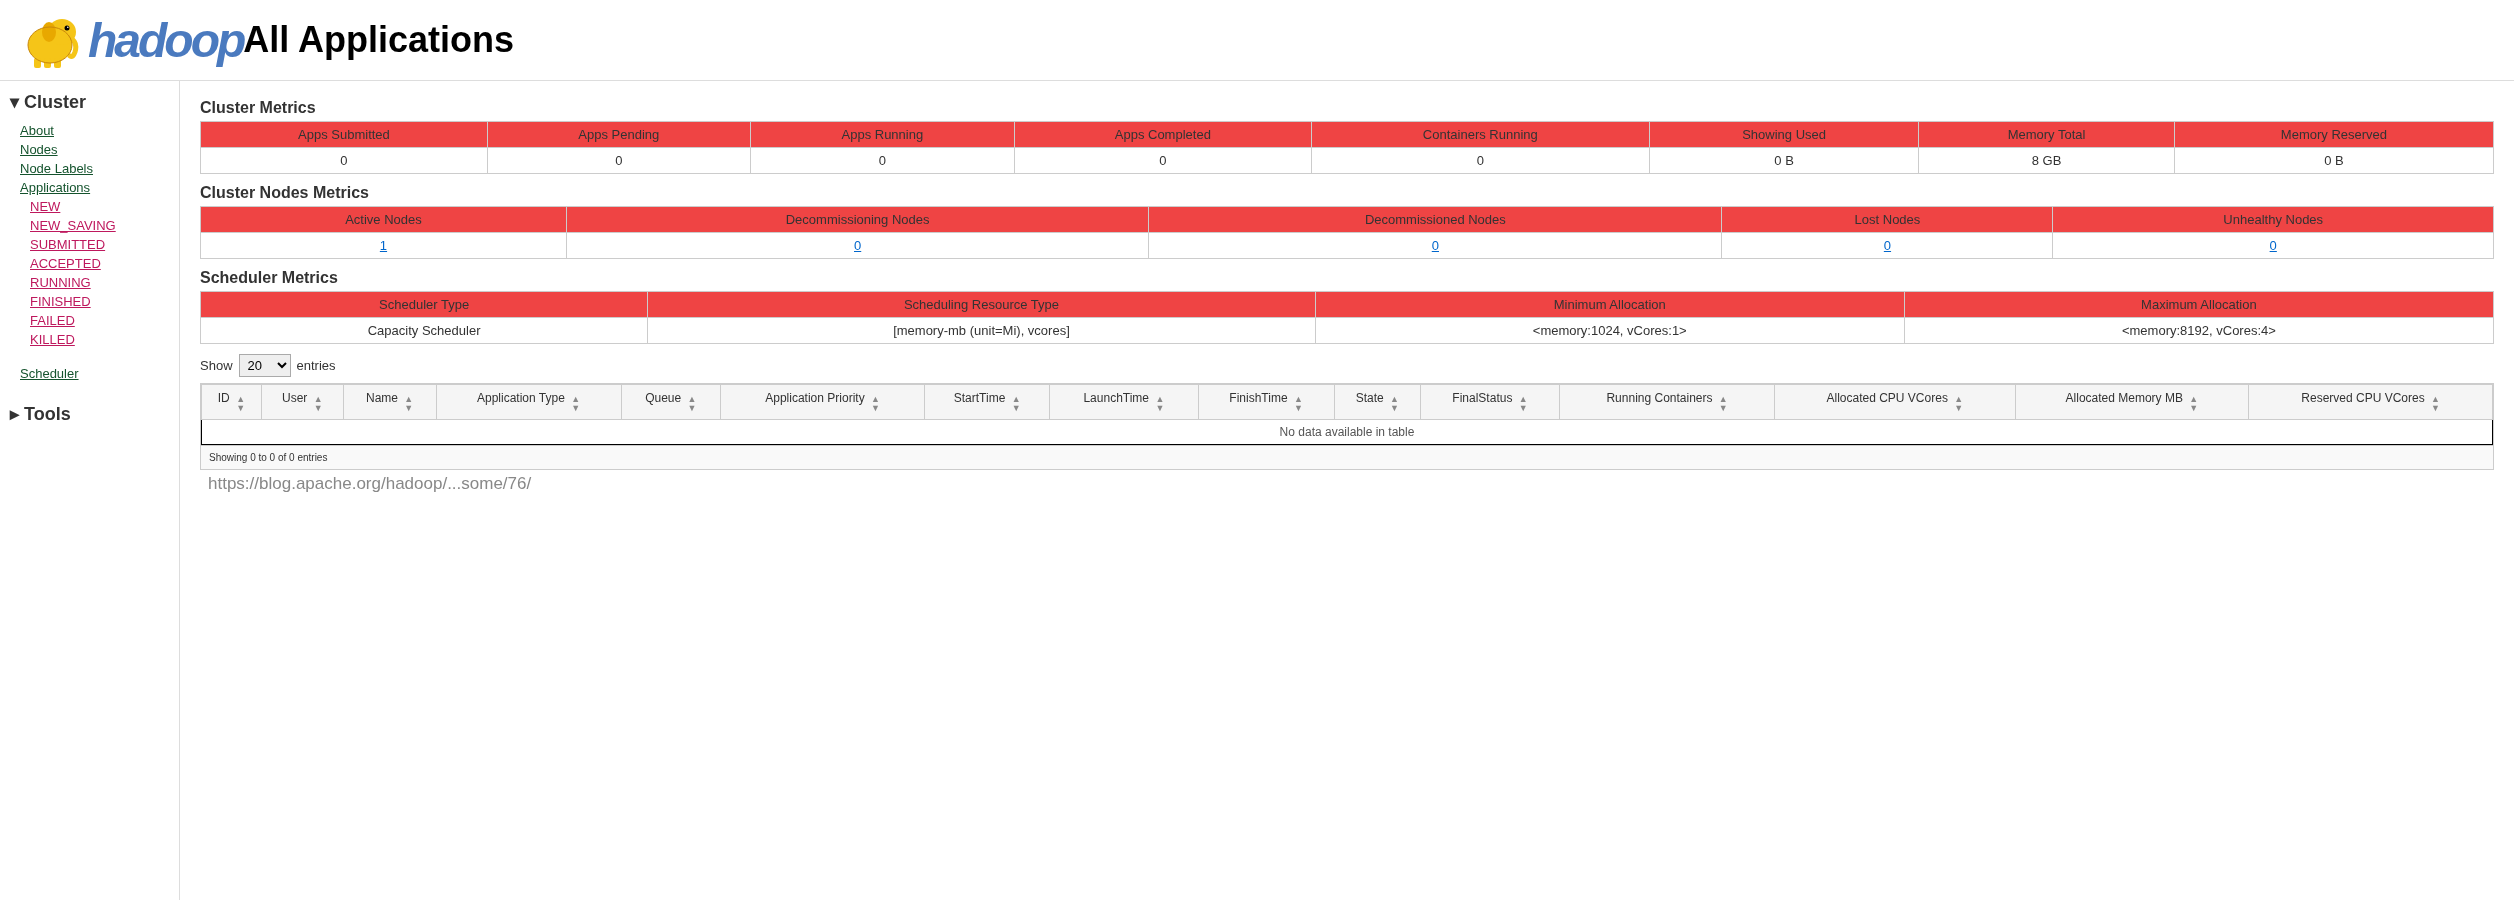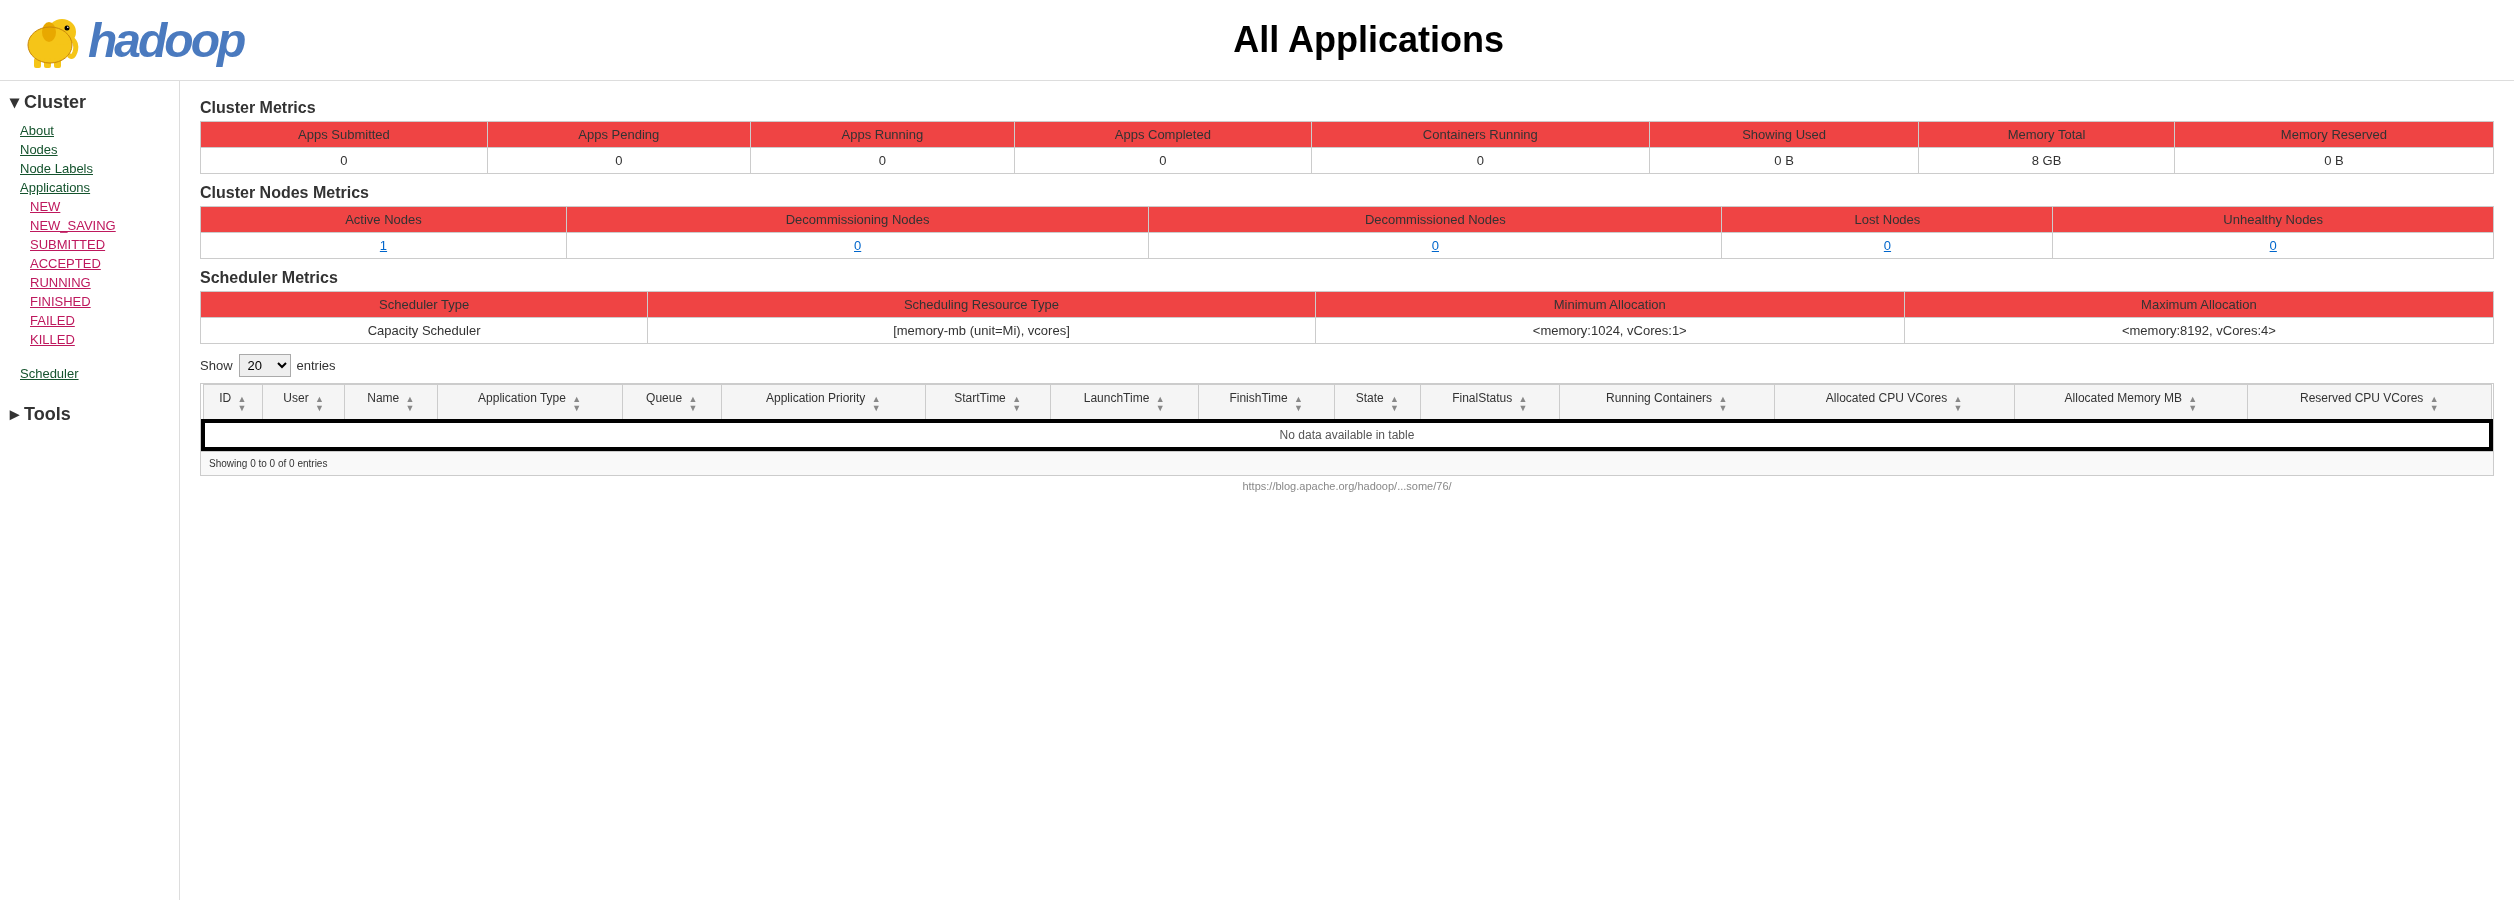--- a/index.html
+++ b/index.html
@@ -3,21 +3,21 @@
   <meta charset="utf-8">
   <style>
     * { box-sizing: border-box; margin: 0; padding: 0; }
     body { font-family: Arial, sans-serif; font-size: 13px; background: #fff; color: #333; }
 
     
     #header { display: flex; align-items: center; padding: 10px 20px; border-bottom: 1px solid #ddd; }
     #logo-area { display: flex; align-items: center; gap: 8px; }
     #logo-elephant { width: 60px; height: 60px; }
     #logo-text { font-size: 48px; font-weight: bold; color: #4a90d9; font-style: italic; letter-spacing: -2px; }
-    #page-title { flex: 1; text-align: center; font-size: 36px; font-weight: bold; color: #000; }
+    #page-title { flex: 1; text-align: left; font-size: 36px; font-weight: bold; color: #000; }
 
     
     #main-layout { display: flex; }
 
     
     #sidebar { width: 180px; min-width: 180px; padding: 10px; border-right: 1px solid #ddd; min-height: 860px; }
     #cluster-section { margin-bottom: 20px; }
     #cluster-header { display: flex; align-items: center; gap: 5px; font-size: 18px; font-weight: bold; margin-bottom: 8px; cursor: pointer; }
     .sidebar-link { display: block; color: #14532d; text-decoration: underline; padding: 2px 0 2px 10px; font-size: 13px; cursor: pointer; }
     .sidebar-sublink { display: block; color: #be185d; text-decoration: underline; padding: 2px 0 2px 20px; font-size: 13px; cursor: pointer; }
@@ -35,28 +35,28 @@
     .metrics-table td a { color: #0066cc; text-decoration: underline; }
 
     
     #show-entries { display: flex; align-items: center; gap: 6px; margin: 8px 0 6px 0; font-size: 13px; }
     #show-entries select { border: 1px solid #aaa; padding: 2px 4px; font-size: 13px; }
 
     
     .apps-table { width: 100%; border-collapse: collapse; font-size: 12px; }
     .apps-table th { background: #f5f5f5; border: 1px solid #ccc; padding: 6px 4px; text-align: center; font-weight: normal; position: relative; }
     .apps-table th .sort-arrows { display: inline-flex; flex-direction: column; font-size: 9px; line-height: 1; margin-left: 3px; color: #888; }
-    .apps-table td { border: 4px solid #000000; padding: 5px 4px; text-align: center; }
+    .apps-table td { border: 1px solid #000000; padding: 5px 4px; text-align: center; }
     .no-data-row td { text-align: center; color: #555; }
     .table-wrapper { border: 1px solid #ccc; }
 
     #showing-text { padding: 6px 8px; font-size: 10px; border: 1px solid #ccc; border-top: none; background: #f9f9f9; }
 
     
-    #footer-url { text-align: center; font-size: 11px; color: #888; padding: 4px 8px; }
+    #footer-url { text-align: left; font-size: 17px; color: #888; padding: 4px 8px; }
   </style>
 </head>
 <body>
 
 <div id="header">
   <div id="logo-area">
 
     <svg id="logo-elephant" viewBox="0 0 60 60" width="60" height="60">
 
       <ellipse cx="30" cy="35" rx="22" ry="18" fill="#f5c518"></ellipse>

